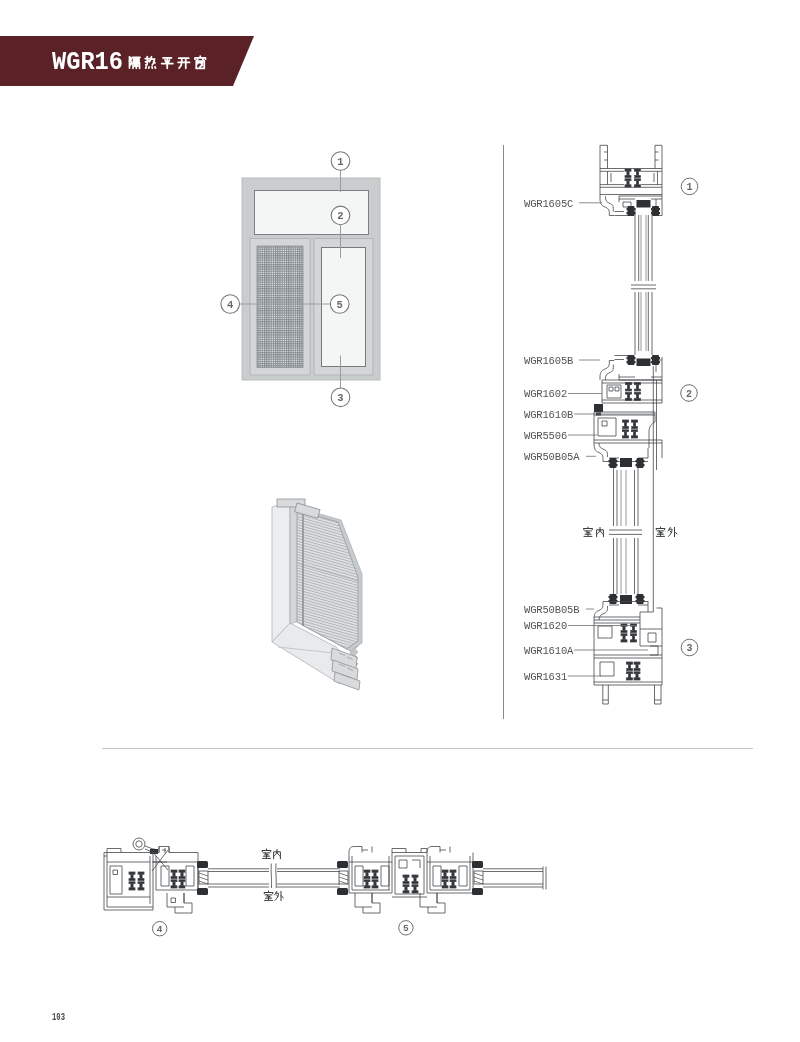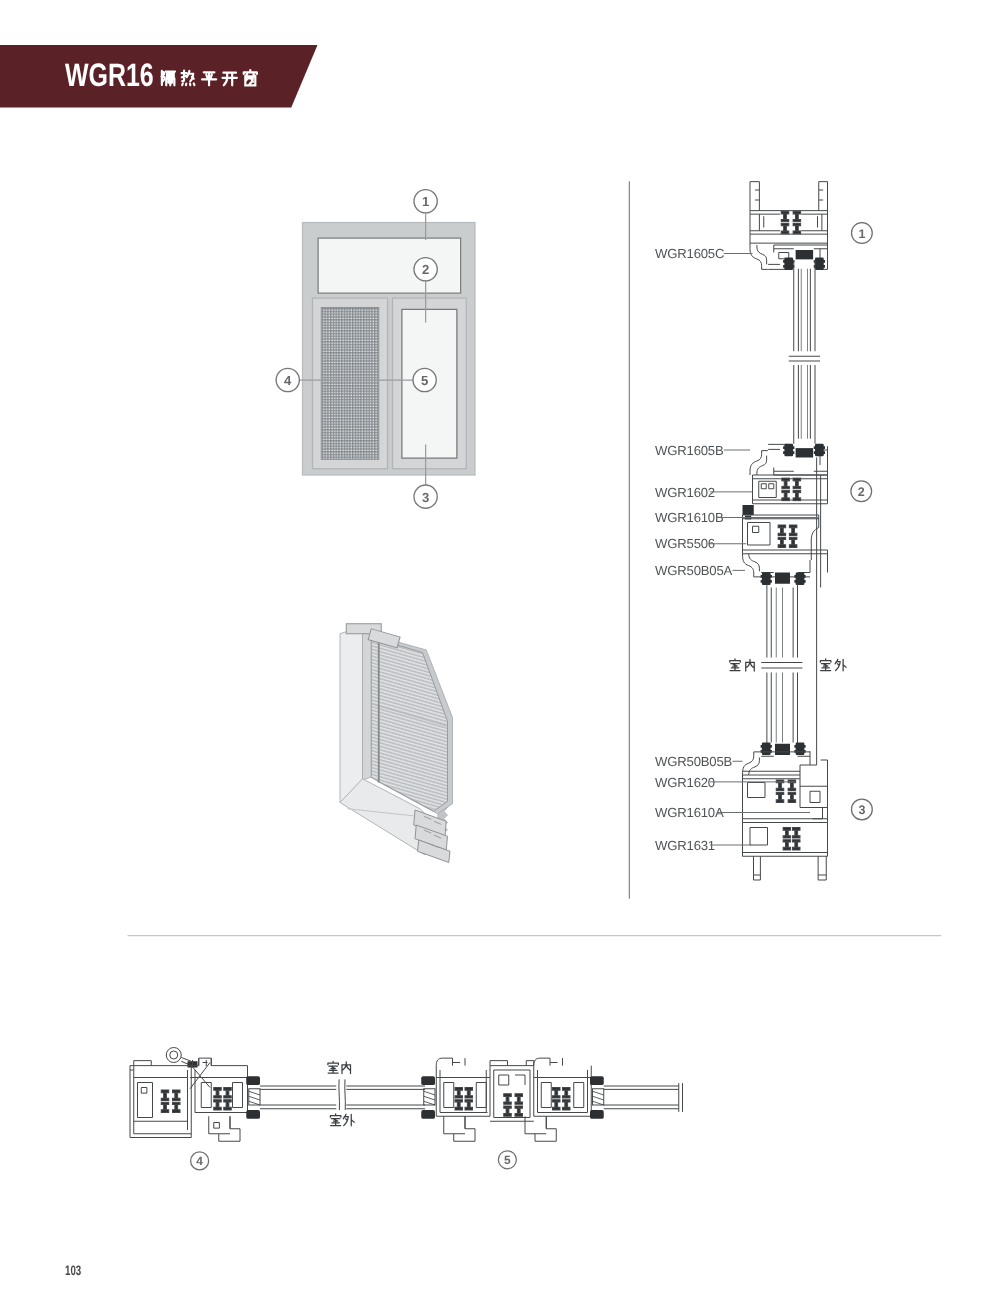--- a/index.html
+++ b/index.html
@@ -1,17 +1,17 @@
 <!DOCTYPE html>
 <html><head>
 <meta charset="utf-8">
 <style>
   html,body{margin:0;padding:0;background:#ffffff;}
   #page{position:relative;width:800px;height:1042px;background:#ffffff;overflow:hidden;
-        font-family:Liberation Sans, sans-serif;}
+        font-family:Liberation Mono, monospace;}
   svg{position:absolute;left:0;top:0;}
 </style>
 </head>
 <body>
 <div id="page">
 <svg width="800" height="1042" viewBox="0 0 800 1042">
 <defs>
 
   <pattern id="mesh" width="2.2" height="2.2" patternUnits="userSpaceOnUse">
     <rect width="2.2" height="2.2" fill="#eceded"></rect>

